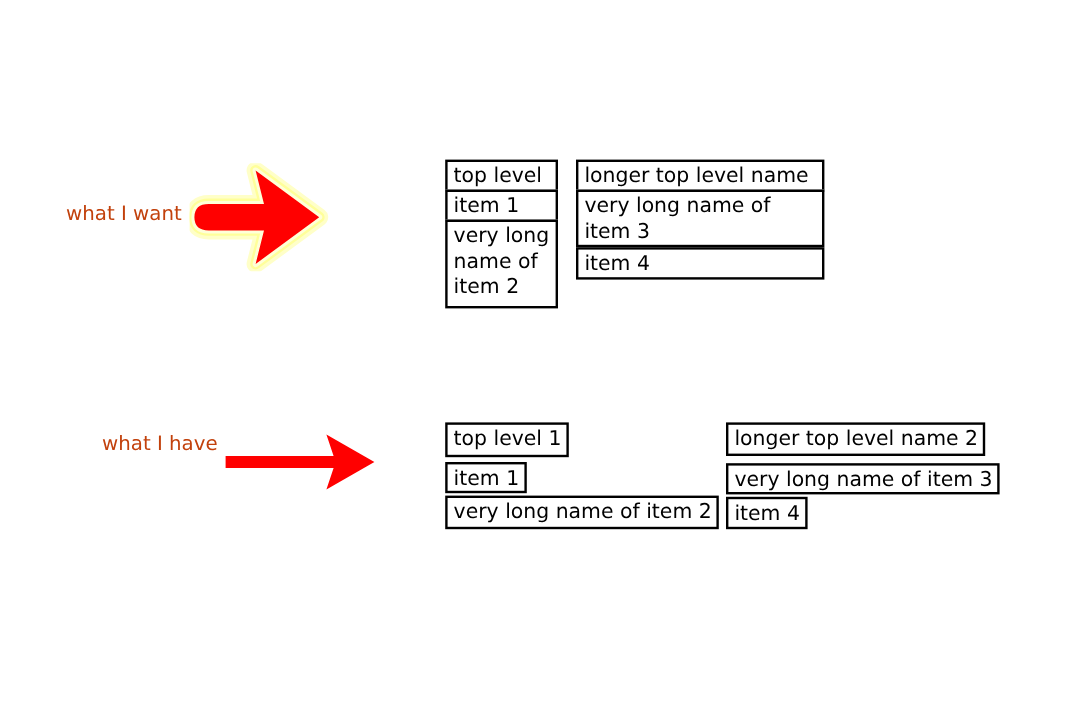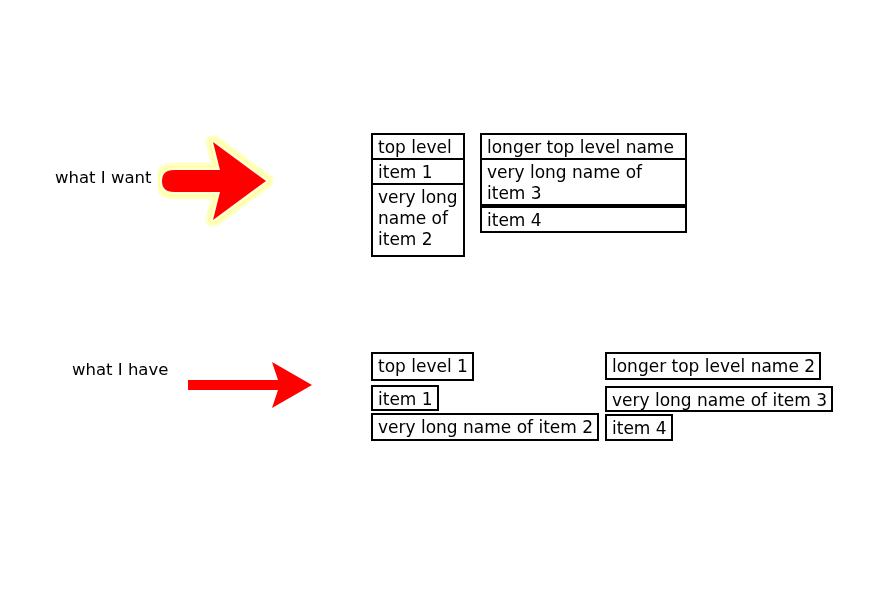--- a/index.html
+++ b/index.html
@@ -12,28 +12,28 @@
     height: 600px;
     position: relative;
     overflow: hidden;
     font-family: "DejaVu Sans", sans-serif;
     -webkit-font-smoothing: antialiased;
   }
 
   
   .annot-label {
     position: absolute;
-    color: #000000;
+    color: #c2410c;
     font-family: "DejaVu Sans", sans-serif;
     font-size: 16.5px;
     line-height: 1;
     white-space: nowrap;
   }
   #label-want  { left: 55px;  top: 170px; }
-  #label-have  { left: 72px;  top: 362px; }
+  #label-have  { left: 85px;  top: 362px; }
 
   
   .arrow-svg {
     position: absolute;
     display: block;
   }
   #arrow-want-wrap { left: 158px; top: 136px; }
   #arrow-have-wrap { left: 186px; top: 360px; }
 
   

